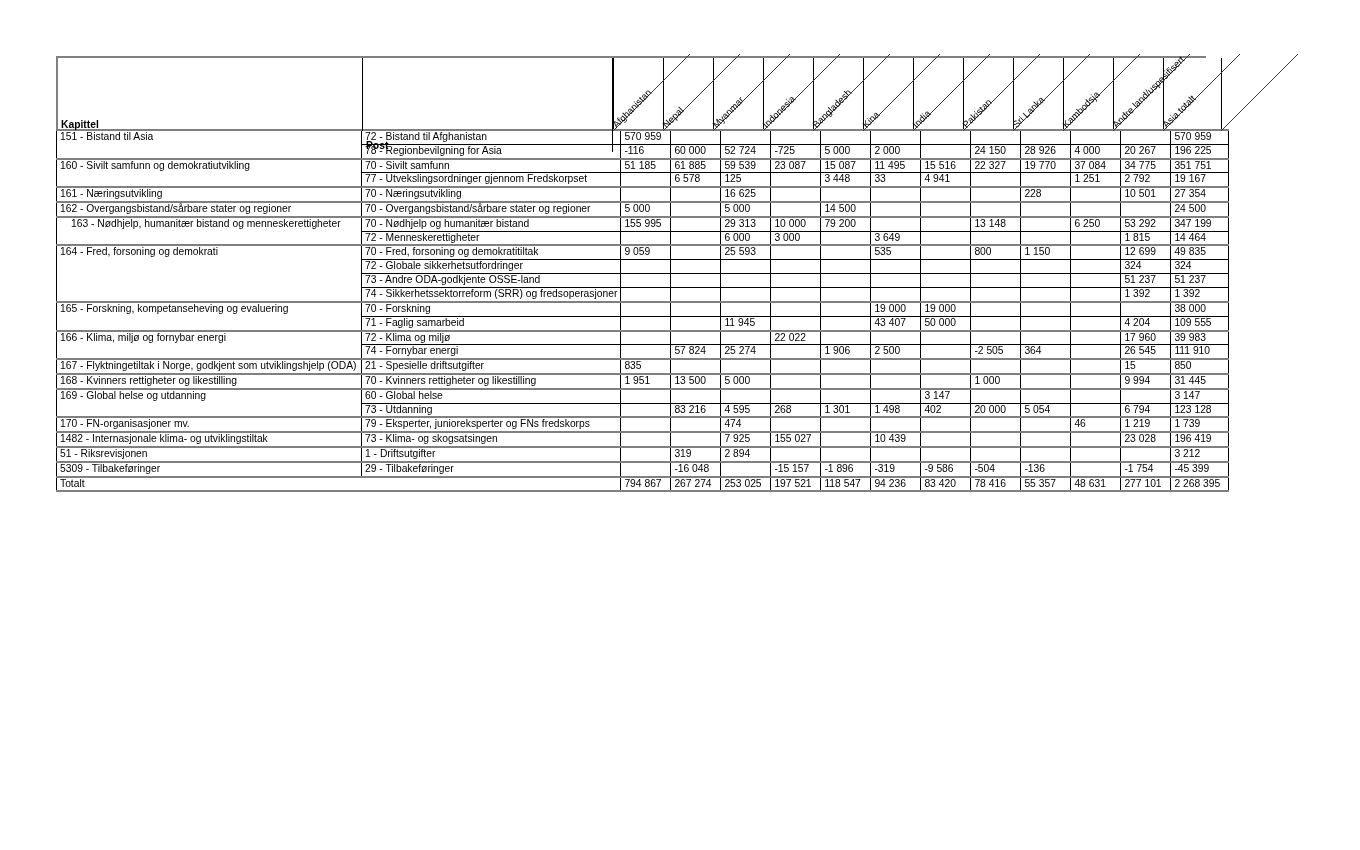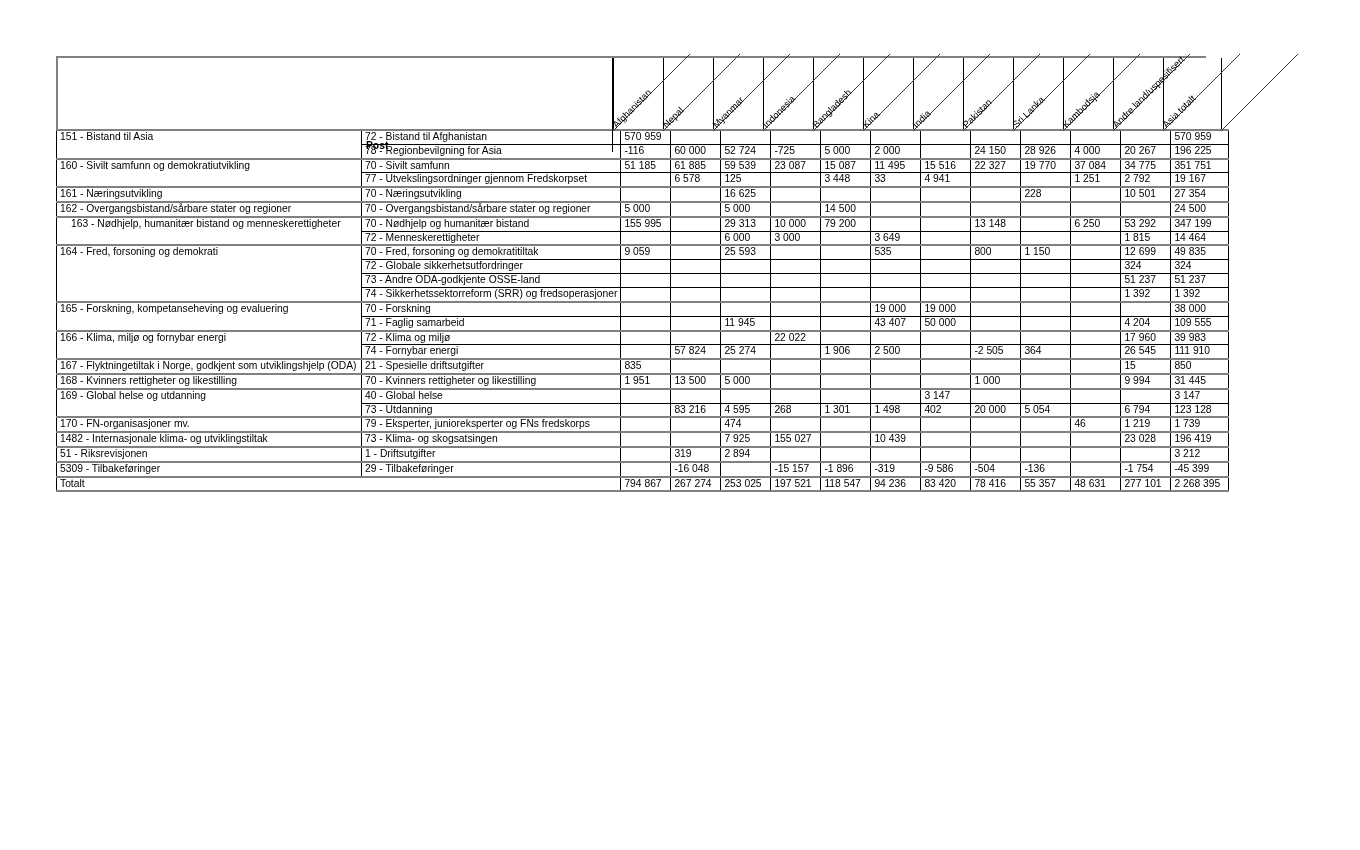--- a/index.html
+++ b/index.html
@@ -60,20 +60,23 @@
     border-right:1px solid #000;box-sizing:border-box;
   }
   .cornerlabel{position:absolute;bottom:1px;left:3px;font-size:10.3px;font-weight:bold;}
 </style>
 </head>
 <body>
 
 <div id="sheet">
 
   <div id="hdrband">
+    <div class="kapcorner">
+      <span class="cornerlabel">Kapittel</span>
+    </div>
     <div class="postcorner">
       <span class="cornerlabel">Post</span>
     </div>
     <div id="colwalls">
         <div class="cellwall" style="left: 555px;"></div>
         <div class="cellwall" style="left: 605px;"></div>
         <div class="cellwall" style="left: 655px;"></div>
         <div class="cellwall" style="left: 705px;"></div>
         <div class="cellwall" style="left: 755px;"></div>
         <div class="cellwall" style="left: 805px;"></div>
@@ -409,21 +412,21 @@
           <td class="num"></td>
           <td class="num"></td>
           <td class="num">1 000</td>
           <td class="num"></td>
           <td class="num"></td>
           <td class="num">9 994</td>
           <td class="num">31 445</td>
         </tr>
         <tr class="grp">
           <td class="kaplabel" rowspan="2" style="vertical-align: top;">169 - Global helse og utdanning</td>
-          <td>40 - Global helse</td>
+          <td>60 - Global helse</td>
           <td class="num"></td>
           <td class="num"></td>
           <td class="num"></td>
           <td class="num"></td>
           <td class="num"></td>
           <td class="num"></td>
           <td class="num">3 147</td>
           <td class="num"></td>
           <td class="num"></td>
           <td class="num"></td>

